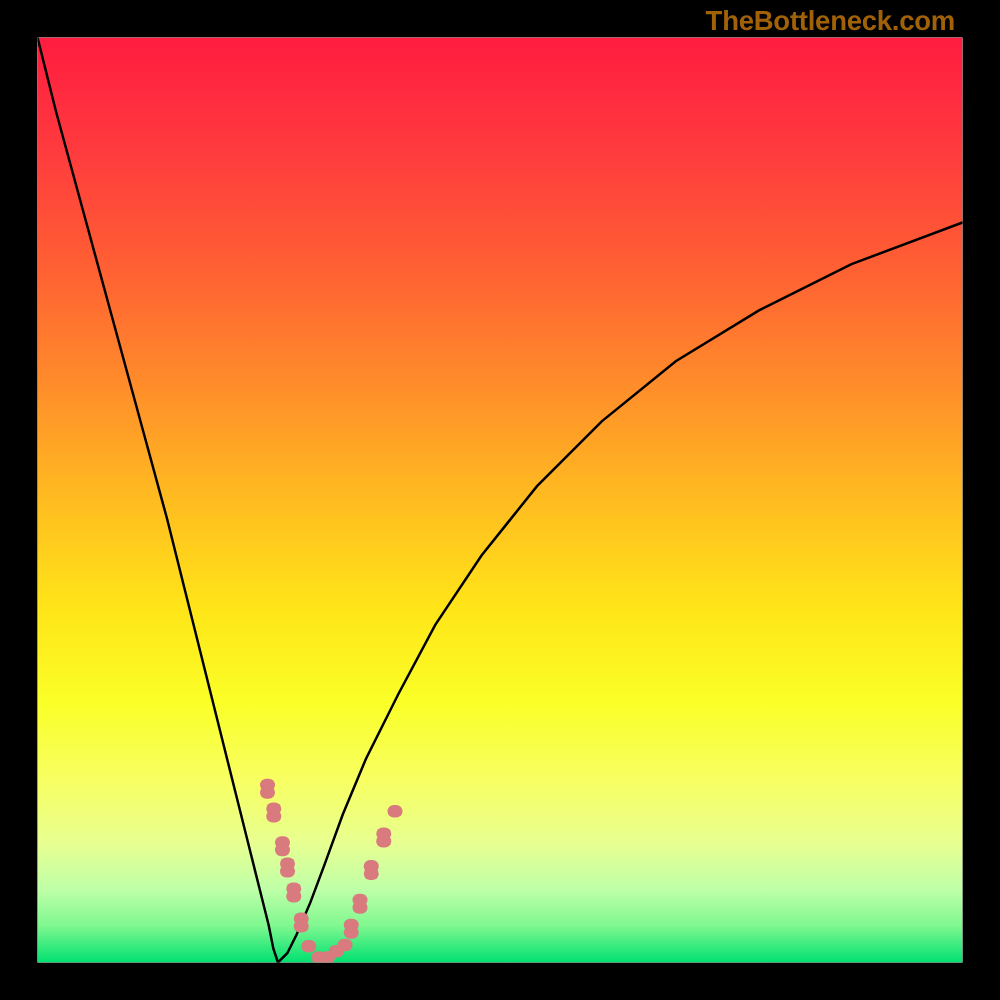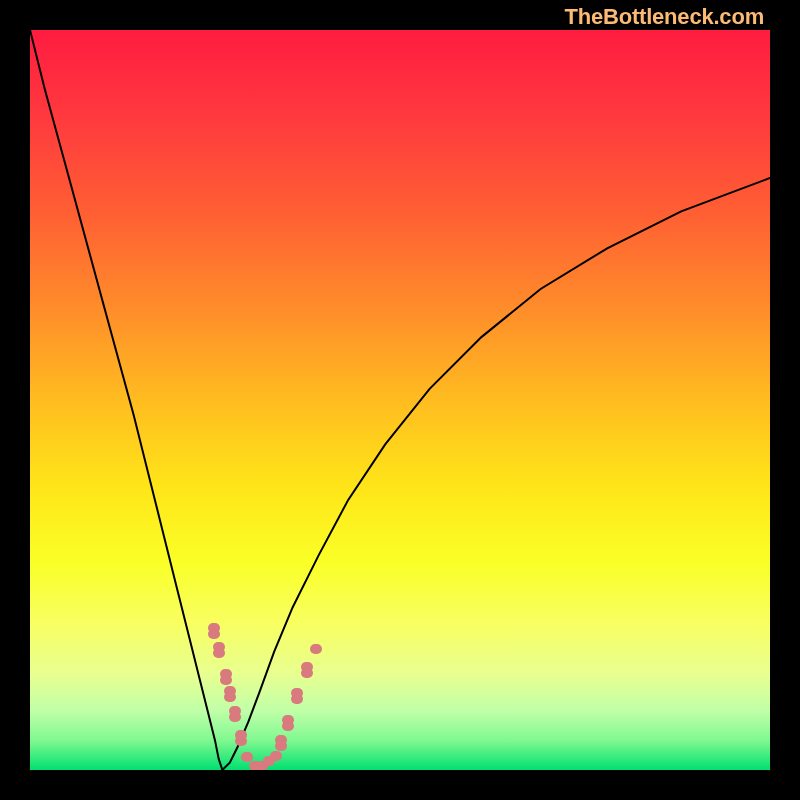--- a/index.html
+++ b/index.html
@@ -25,21 +25,21 @@
     top: 0;
     width: 100%;
     height: 100%;
   }
   .watermark {
     position: absolute;
     top: 4px;
     right: 36px;
     font-size: 22px;
     font-weight: 600;
-    color: #fdba74;
+    color: #a16207;
     font-family: Arial, Helvetica, sans-serif;
     letter-spacing: -0.2px;
   }
   svg.curve {
     position: absolute;
     left: 0;
     top: 0;
     width: 100%;
     height: 100%;
   }

